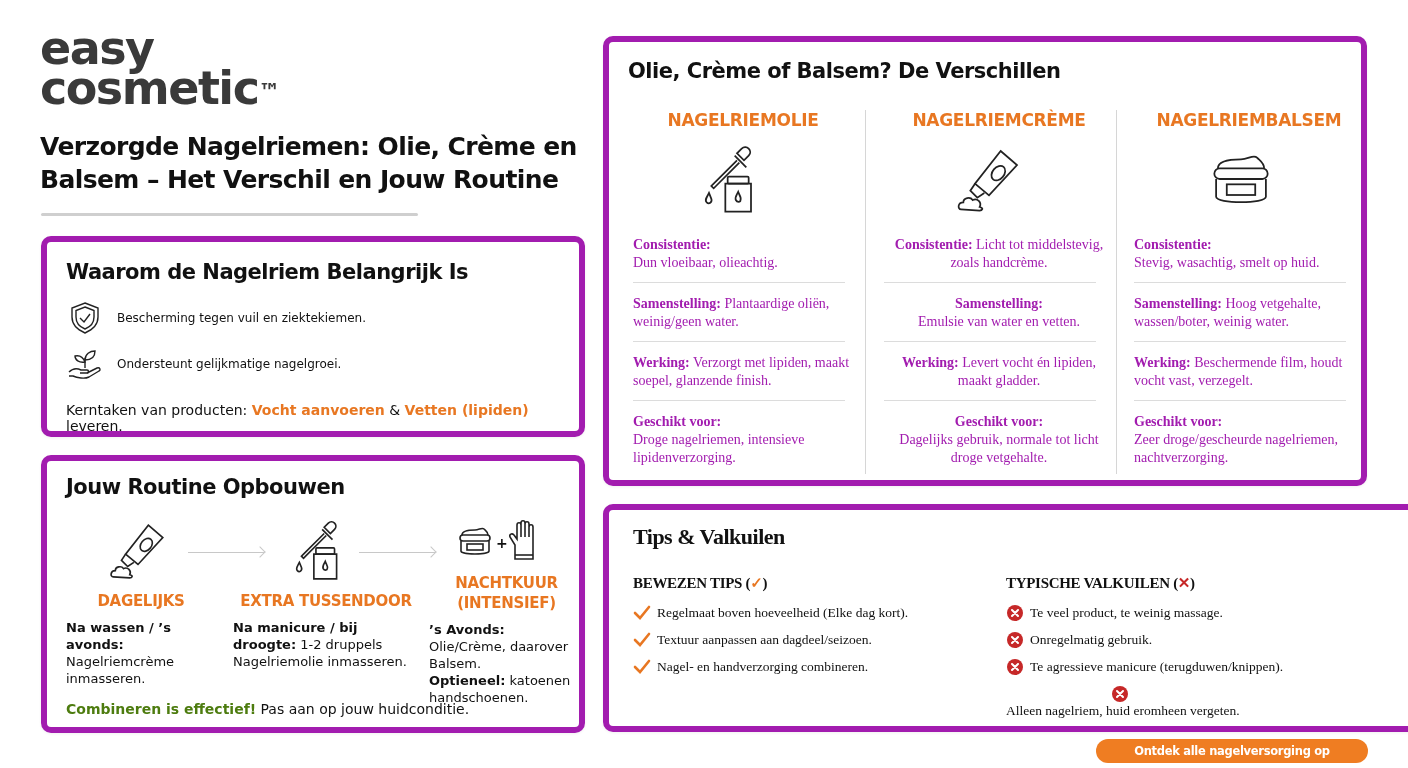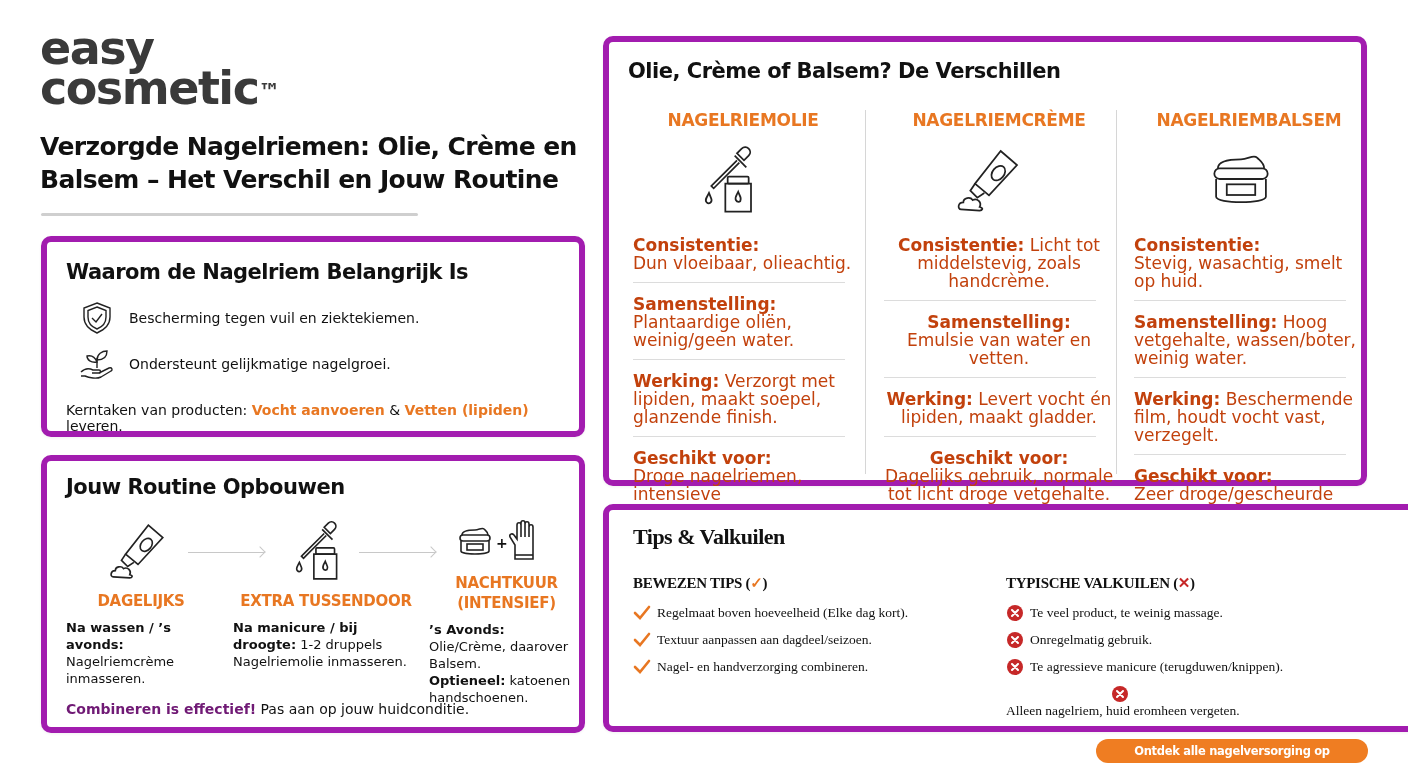--- a/index.html
+++ b/index.html
@@ -11,43 +11,43 @@
   .main-title { left: 40px; top: 130px; width: 560px; font-weight: bold; font-size: 25px; line-height: 33px; color: #111; letter-spacing: -0.6px; }
   .divider { left: 41px; top: 213px; width: 377px; height: 3px; background: #cfcfcf; border-radius: 2px; }
   .card { border: 6px solid #a21caf; border-radius: 10px; background: #fff; box-shadow: 0 1px 3px rgba(0,0,0,0.06); }
   .card h2 { font-weight: bold; font-size: 21px; color: #111; letter-spacing: -0.5px; }
   .orange { color: #e87722; }
   .red { color: #c62828; }
 
   
   #card-why { left: 41px; top: 236px; width: 544px; height: 201px; }
   #card-why h2 { position: absolute; left: 19px; top: 18px; }
-  .why-row { position: absolute; left: 32px; display: flex; align-items: center; font-size: 14px; color: #111; }
+  .why-row { position: absolute; left: 20px; display: flex; align-items: center; font-size: 12px; color: #111; }
   .why-row svg { width: 36px; height: 36px; margin-right: 14px; }
   .why-foot { position: absolute; left: 19px; top: 160px; font-size: 14px; }
   .why-foot b { color: #e87722; }
 
   
   #card-routine { left: 41px; top: 455px; width: 544px; height: 278px; }
   #card-routine h2 { position: absolute; left: 19px; top: 14px; }
   .step { position: absolute; text-align: left; }
   .step-title { font-weight: bold; font-size: 15px; color: #e87722; text-align: center; letter-spacing: -0.3px; line-height: 20px; }
   .step-body { font-size: 13px; line-height: 17px; color: #111; margin-top: 8px; }
   .arrow { position: absolute; height: 1px; background: #c8c8c8; }
   .arrow:after { content: ""; position: absolute; right: 0; top: -4px; width: 7px; height: 7px; border-top: 1.5px solid #c8c8c8; border-right: 1.5px solid #c8c8c8; transform: rotate(45deg); }
   .routine-foot { position: absolute; left: 19px; top: 240px; font-size: 14px; }
-  .routine-foot b { color: #701a75; margin-top: 39px; }
+  .routine-foot b { color: #4d7c0f; margin-top: 39px; }
 
   
   #card-compare { left: 603px; top: 36px; width: 764px; height: 450px; }
   #card-compare h2 { position: absolute; left: 19px; top: 17px; }
   .col { position: absolute; top: 68px; width: 230px; }
   .col-title { font-weight: bold; font-size: 17px; color: #e87722; text-align: center; letter-spacing: -0.3px; }
   .col-icon { display: block; margin: 14px auto 0; width: 70px; height: 70px; }
-  .col-row { font-size: 17px; line-height: 18px; color: #c2410c; padding: 0 0 10px 0; }
+  .col-row { font-size: 14px; line-height: 18px; color: #a21caf; padding: 0 0 10px 0; font-family: Liberation Serif, serif; }
   .col-sep { height: 1px; background: #dcdcdc; margin: 0 0 12px 0; width: 212px; }
   .vsep { position: absolute; top: 68px; width: 1px; height: 364px; background: #d6d6d6; }
 
   
   #card-tips { left: 603px; top: 504px; width: 896px; height: 228px; font-family: Liberation Serif, serif; }
   #card-tips h2 { position: absolute; left: 24px; top: 14px; font-size: 22px; }
   .tips-head { position: absolute; top: 64px; font-weight: bold; font-size: 15px; letter-spacing: -0.3px; }
   .tip-item { position: absolute; font-size: 13.5px; display: flex; align-items: center; color: #111; }
   .tip-item .ic { width: 18px; height: 18px; margin-right: 6px; flex: none; }
 

